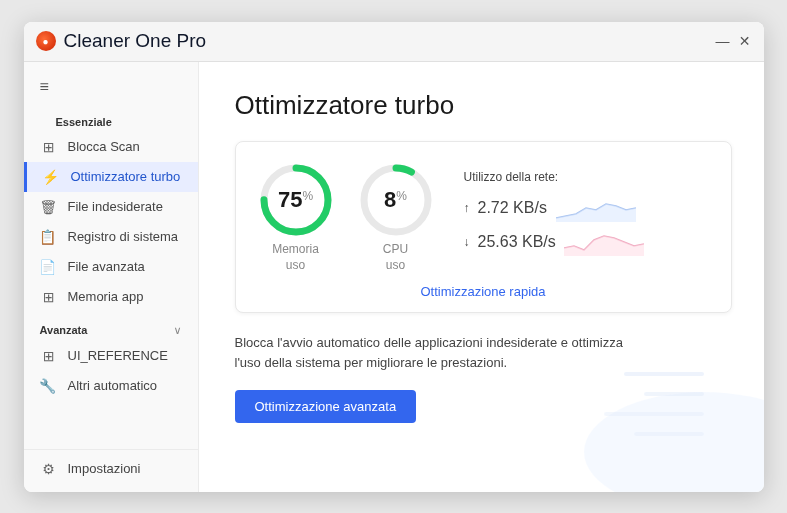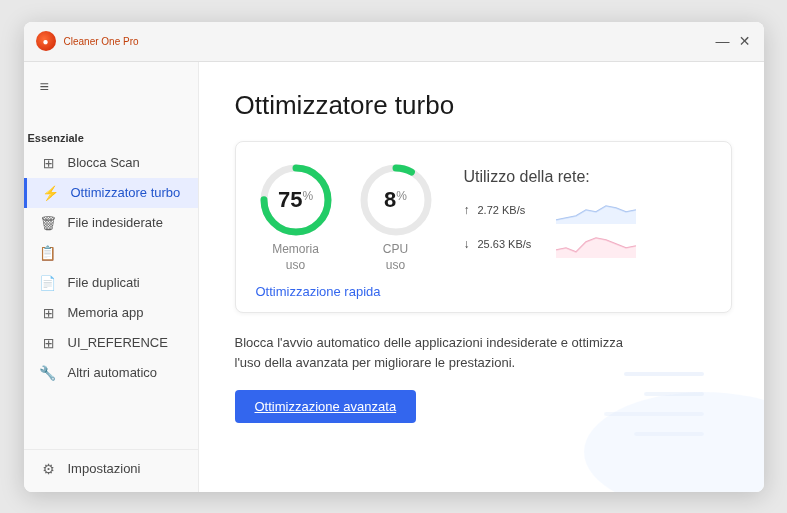--- a/index.html
+++ b/index.html
@@ -44,22 +44,22 @@
       border-radius: 50%;
       background: radial-gradient(circle at 40% 40%, #ff6b35, #cc2200);
       display: flex;
       align-items: center;
       justify-content: center;
       font-size: 10px;
       color: white;
       font-weight: bold;
     }
     .app-title {
-      font-size: 10px;
-      color: #c2410c;
+      font-size: 19px;
+      color: #0f172a;
       font-weight: 400;
     }
     .title-bar-controls {
       display: flex;
       gap: 8px;
       align-items: center;
     }
     .ctrl-btn {
       width: 14px;
       height: 14px;
@@ -88,22 +88,22 @@
     .sidebar-hamburger {
       padding: 8px 16px 12px;
       cursor: pointer;
       font-size: 16px;
       color: #555;
     }
     .sidebar-section-label {
       font-size: 11px;
       font-weight: 700;
       color: #333;
-      padding: 4px 4px 4px;
-      margin-top: 20px;
+      padding: 4px 32px 4px;
+      margin-top: 4px;
     }
     .sidebar-item {
       display: flex;
       align-items: center;
       gap: 10px;
       padding: 7px 16px;
       cursor: pointer;
       font-size: 13px;
       color: #444;
       position: relative;
@@ -201,36 +201,36 @@
     .gauge-label {
       font-size: 12px;
       color: #888;
       margin-top: 2px;
     }
     .network-section {
       flex: 1;
       padding-left: 8px;
     }
     .network-title {
-      font-size: 16px;
+      font-size: 12px;
       color: #444;
       margin-bottom: 10px;
     }
     .network-row {
       display: flex;
       align-items: center;
       gap: 8px;
       margin-bottom: 6px;
     }
     .network-arrow {
       font-size: 12px;
       color: #444;
     }
     .network-value {
-      font-size: 11px;
+      font-size: 16px;
       color: #444;
       min-width: 70px;
     }
     .stats-card-inner {
       display: flex;
       flex-direction: column;
       width: 100%;
     }
     .stats-row {
       display: flex;
@@ -245,21 +245,20 @@
     }
     .btn-primary {
       background: #3366ee;
       color: #fff;
       border: none;
       border-radius: 4px;
       padding: 9px 20px;
       font-size: 13px;
       cursor: pointer;
       font-family: inherit;
-      text-decoration: underline;
     }
     
     .mini-chart {
       width: 80px;
       height: 28px;
     }
     
     .bg-decor {
       position: absolute;
       bottom: 0;
@@ -299,30 +298,35 @@
       <div class="sidebar-item active">
         <span class="item-icon">⚡</span>
         <span>Ottimizzatore turbo</span>
       </div>
       <div class="sidebar-item">
         <span class="item-icon">🗑</span>
         <span>File indesiderate</span>
       </div>
       <div class="sidebar-item">
         <span class="item-icon">📋</span>
+        <span>Registro di sistema</span>
       </div>
       <div class="sidebar-item">
         <span class="item-icon">📄</span>
-        <span>File duplicati</span>
+        <span>File avanzata</span>
       </div>
       <div class="sidebar-item">
         <span class="item-icon">⊞</span>
         <span>Memoria app</span>
       </div>
 
+      <div class="section-avanzata">
+        <span class="section-avanzata-label">Avanzata</span>
+        <span class="chevron">∨</span>
+      </div>
 
       <div class="sidebar-item">
         <span class="item-icon">⊞</span>
         <span>UI_REFERENCE</span>
       </div>
       <div class="sidebar-item">
         <span class="item-icon">🔧</span>
         <span>Altri automatico</span>
       </div>
 
@@ -392,25 +396,25 @@
                 <span class="network-arrow">↓</span>
                 <span class="network-value">25.63 KB/s</span>
                 <svg class="mini-chart" viewBox="0 0 80 28">
                   <polyline points="0,20 10,18 20,22 30,12 40,8 50,10 60,14 70,18 80,16" fill="none" stroke="#f0aac0" stroke-width="1.5"></polyline>
                   <polygon points="0,20 10,18 20,22 30,12 40,8 50,10 60,14 70,18 80,16 80,28 0,28" fill="#ffe0e8" opacity="0.6"></polygon>
                 </svg>
               </div>
             </div>
           </div>
 
-          <div style="margin-top: 10px;">
+          <div style="text-align:center; margin-top: 10px;">
             <span style="color:#3366ee; font-size:13px; cursor:pointer;">Ottimizzazione rapida</span>
           </div>
         </div>
       </div>
 
       <p class="description-text" style="white-space: pre-line;">Blocca l'avvio automatico delle applicazioni indesiderate e ottimizza
-l'uso della avanzata per migliorare le prestazioni.</p>
+l'uso della sistema per migliorare le prestazioni.</p>
 
       <button class="btn-primary">Ottimizzazione avanzata</button>
     </div>
   </div>
 </div>
 
 </body></html>

